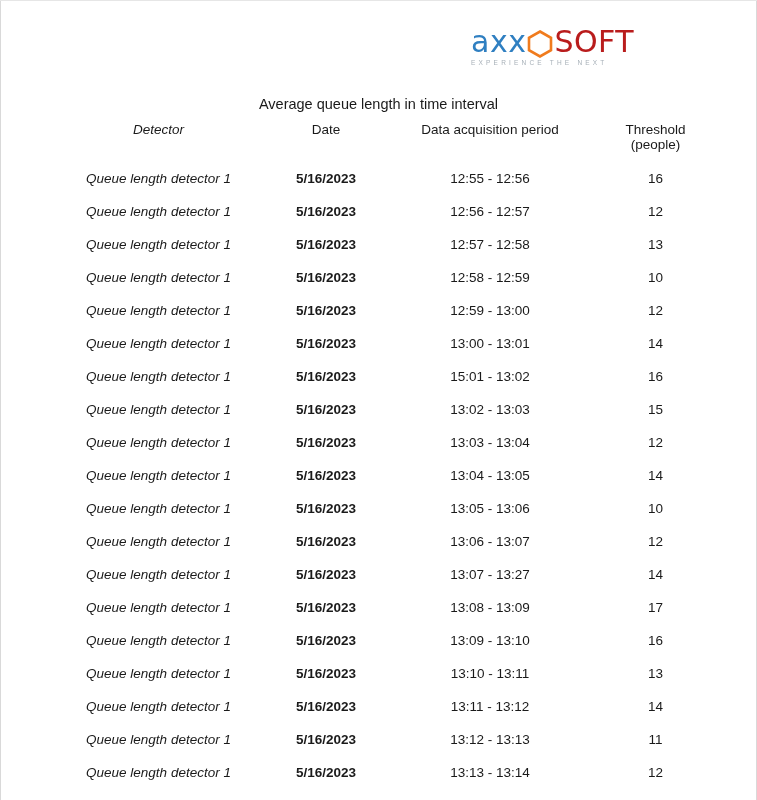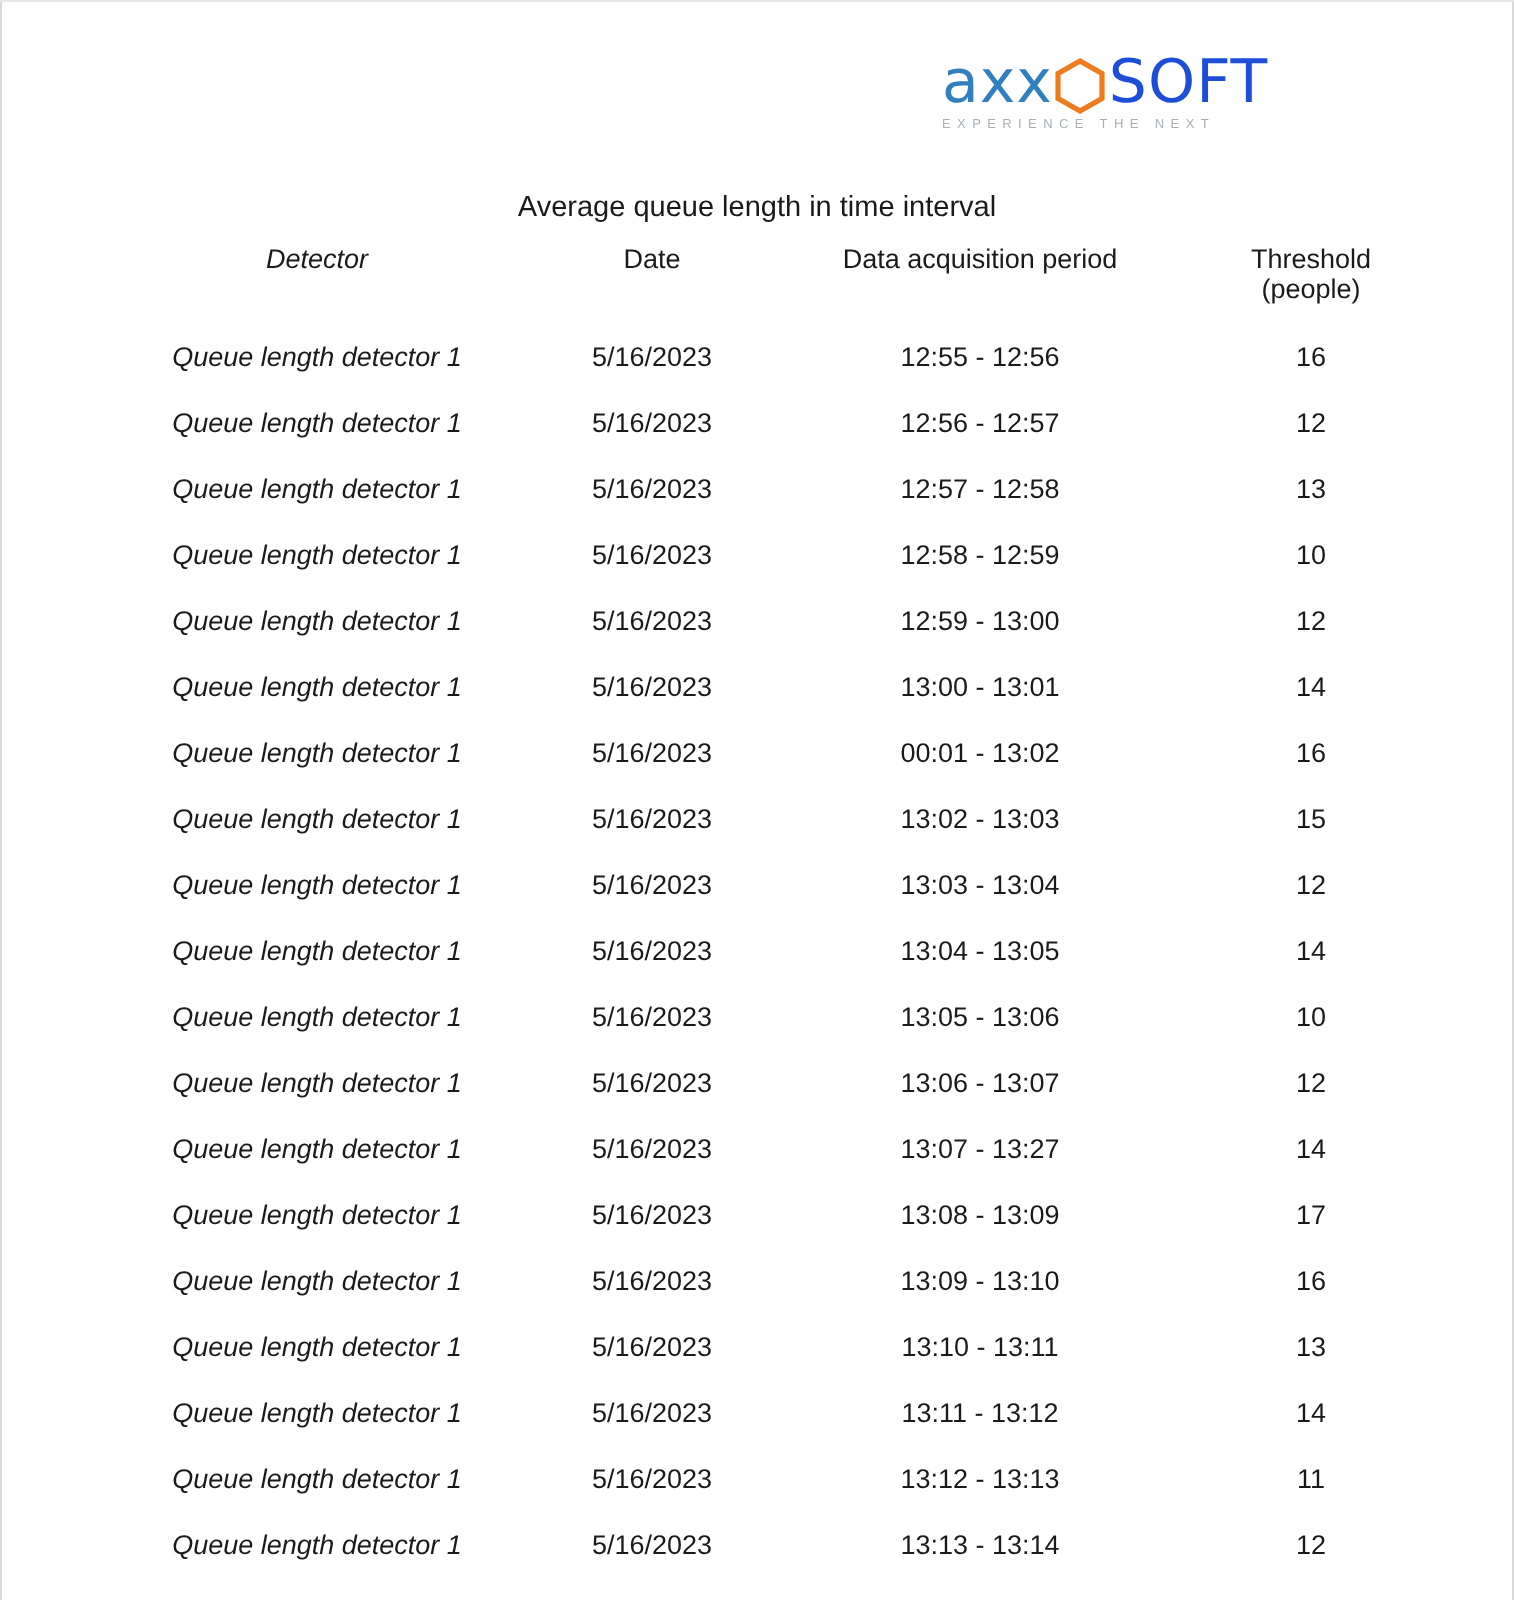--- a/index.html
+++ b/index.html
@@ -60,21 +60,21 @@
   }
   .logo-axx { color: #2f7fc1; font-weight: 400; }
   .logo-hex {
     display: inline-block;
     width: 26px;
     height: 28px;
     vertical-align: -6px;
     position: relative;
     margin: 0 1px;
   }
-  .logo-soft { color: #1d4ed8; font-weight: 400; margin-top: 14px; }
+  .logo-soft { color: #b91c1c; font-weight: 400; margin-top: 14px; }
   .logo-tag {
     margin-top: 1px;
     font-size: 6.5px;
     letter-spacing: 3.2px;
     color: #a7b0b8;
     white-space: nowrap;
     font-family: "Liberation Sans", sans-serif;
   }
 
   
@@ -105,21 +105,21 @@
     line-height: 15px;
     color: #1a1a1a;
   }
   table.report td {
     padding: 9px 0;
     text-align: center;
     white-space: nowrap;
     color: #1a1a1a;
   }
   th.c-detector, td.c-detector { width: 225px; text-align: left; padding-left: 40px; font-style: italic;}
-  th.c-date,     td.c-date     { width: 110px; }
+  th.c-date,     td.c-date     { width: 110px; font-weight: bold; }
   th.c-period,   td.c-period   { width: 218px; margin-top: 20px; }
   th.c-threshold,td.c-threshold{ width: 113px; }
 </style>
 </head>
 <body>
 
 <div class="page">
 
   <div class="edge-left"></div>
   <div class="edge-right"></div>
@@ -183,21 +183,21 @@
         </tr>
         <tr>
           <td class="c-detector">Queue length detector 1</td>
           <td class="c-date">5/16/2023</td>
           <td class="c-period">13:00 - 13:01</td>
           <td class="c-threshold">14</td>
         </tr>
         <tr>
           <td class="c-detector">Queue length detector 1</td>
           <td class="c-date">5/16/2023</td>
-          <td class="c-period">00:01 - 13:02</td>
+          <td class="c-period">15:01 - 13:02</td>
           <td class="c-threshold">16</td>
         </tr>
         <tr>
           <td class="c-detector">Queue length detector 1</td>
           <td class="c-date">5/16/2023</td>
           <td class="c-period">13:02 - 13:03</td>
           <td class="c-threshold">15</td>
         </tr>
         <tr>
           <td class="c-detector">Queue length detector 1</td>

